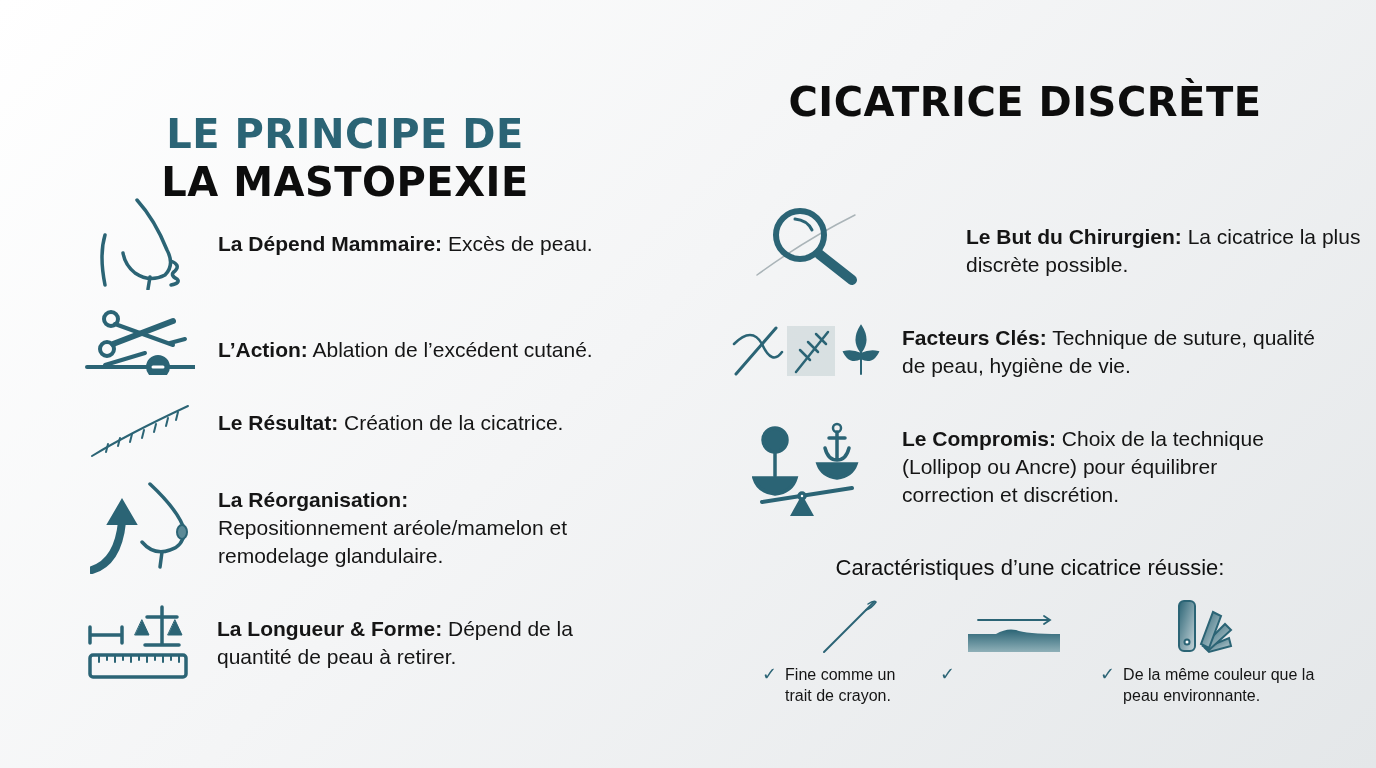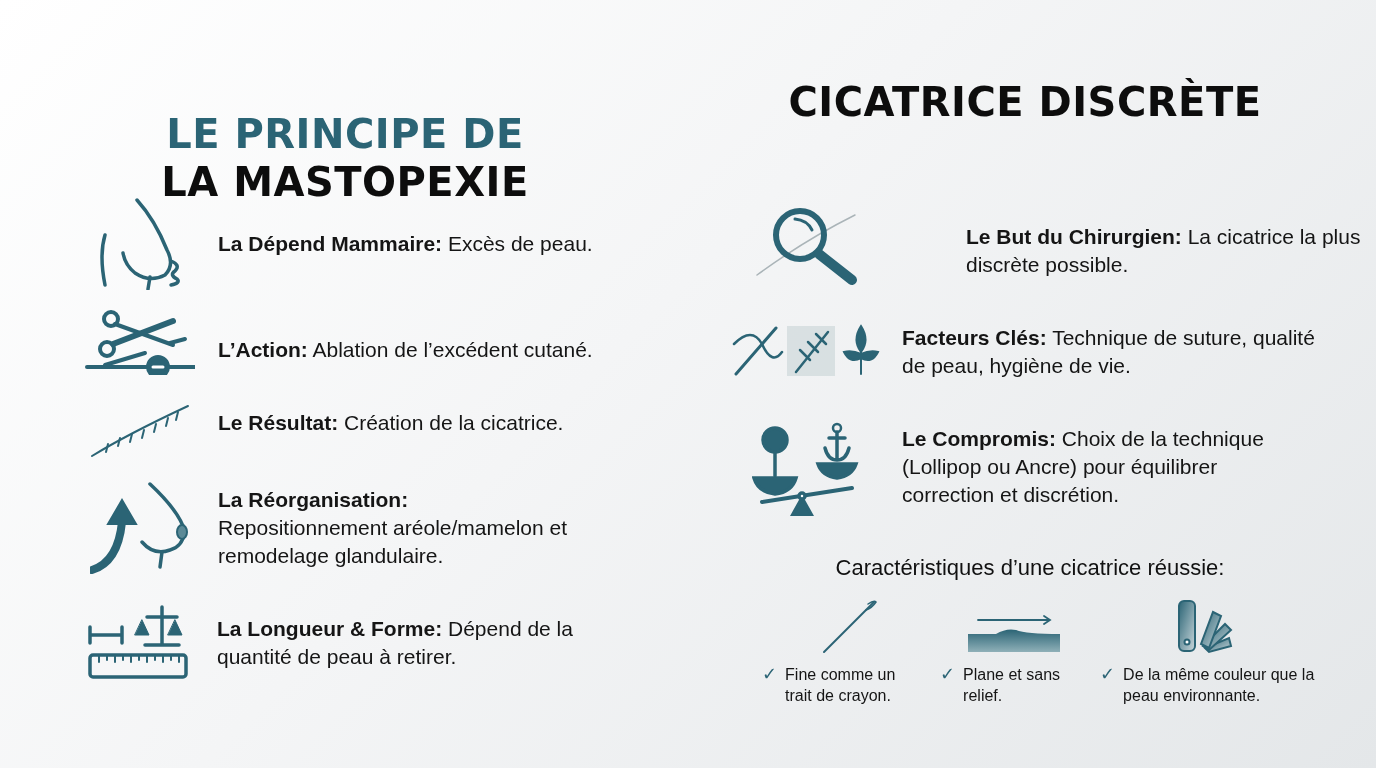--- a/index.html
+++ b/index.html
@@ -159,18 +159,17 @@
     <circle cx="12" cy="44" r="2.5" fill="#fff"></circle>
   </svg>
 </div>
 
 <div class="feat" style="left:762px;top:664px;width:160px;">
   <span class="check">✓</span>
   <span>Fine comme un trait de crayon.</span>
 </div>
 <div class="feat" style="left:940px;top:664px;width:150px;">
   <span class="check">✓</span>
-  <span>Plane et sans relief.</span>
 </div>
 <div class="feat" style="left:1100px;top:664px;width:230px;">
   <span class="check">✓</span>
   <span>De la même couleur que la peau environnante.</span>
 </div>
 
 </body></html>

